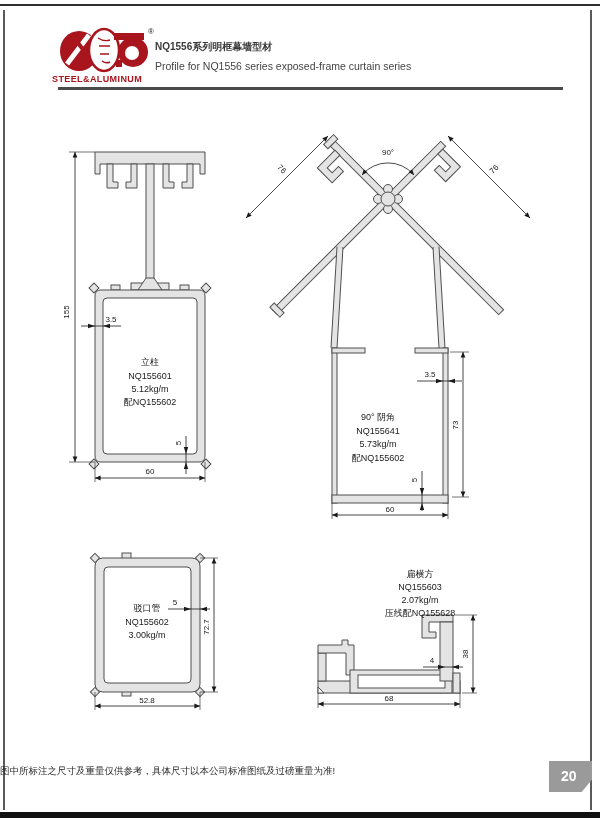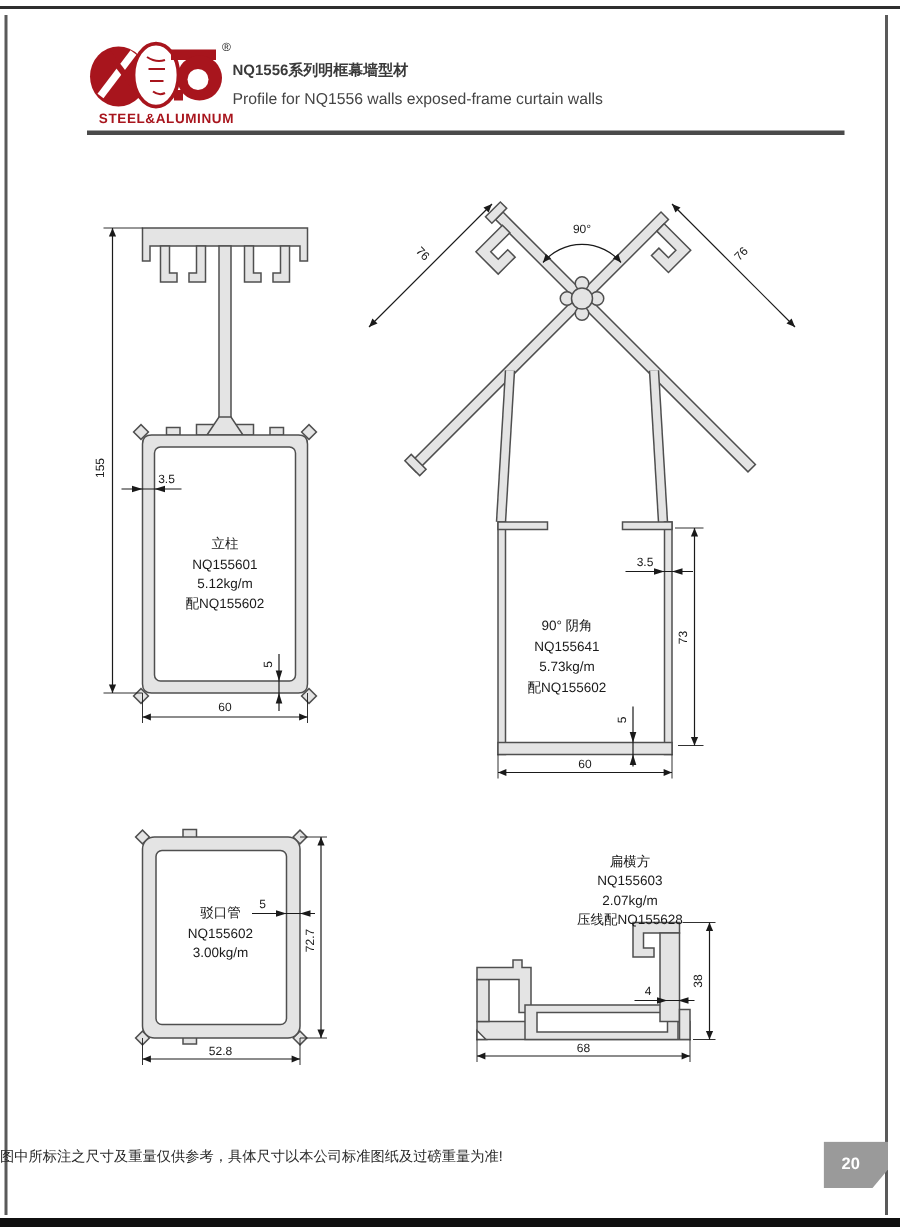--- a/index.html
+++ b/index.html
@@ -8,42 +8,42 @@
     font-family:"Liberation Sans","DejaVu Sans",sans-serif;color:#1a1a1a;
     overflow:hidden;
   }
   .rule{position:absolute;background:#4a4a4a;}
   #rule-top{top:4px;left:0;width:600px;height:2px;background:#2e2e2e;}
   #rule-left{top:10px;left:3px;width:2px;height:800px;background:#5a5a5a;}
   #rule-right{top:10px;left:590px;width:2px;height:800px;background:#5a5a5a;}
   #rule-bottom{top:812px;left:0;width:600px;height:6px;background:#101010;}
   
   #brand-name{
-    position:absolute;left:52px;top:74px;width:104px;text-align:right;
+    position:absolute;left:52px;top:74px;width:104px;text-align:left;
     color:#a8151d;font-size:9px;font-weight:bold;letter-spacing:.4px;
   }
   #title-zh{position:absolute;left:155px;top:40px;font-size:10px;font-weight:bold;color:#3a3a3a;}
   #title-en{position:absolute;left:155px;top:60px;font-size:10.5px;color:#454545;}
   #header-divider{position:absolute;left:58px;top:87px;width:505px;height:3px;background:#4a4a4a;}
   
   svg{position:absolute;overflow:visible;}
   .prof{fill:#e4e4e4;stroke:#4f4f4f;stroke-width:1;}
   .hole{fill:#ffffff;stroke:#4f4f4f;stroke-width:1;}
   .dim{stroke:#1a1a1a;stroke-width:.8;fill:none;}
   .ext{stroke:#1a1a1a;stroke-width:.6;fill:none;}
   .ah{fill:#1a1a1a;stroke:none;}
   text{fill:#1a1a1a;}
   .dtx{font-size:8px;}
   .ttx{font-size:9px;text-anchor:middle;}
   
   #footer-note{position:absolute;left:0;top:765px;width:600px;font-size:9.5px;color:#2a2a2a;}
   #page-badge{
     position:absolute;left:549px;top:761px;width:43px;height:31px;background:#9a9a9a;
     clip-path:polygon(0 0,100% 0,100% 60%,76% 100%,0 100%);
-    color:#ffffff;font-size:11px;font-weight:bold;line-height:31px;padding-left:0;
+    color:#ffffff;font-size:14px;font-weight:bold;line-height:31px;padding-left:0;
   }
   #page-badge span{margin-left:12px;}
 </style>
 </head>
 <body>
 
 <div class="rule" id="rule-top"></div>
 <div class="rule" id="rule-left"></div>
 <div class="rule" id="rule-right"></div>
 <div class="rule" id="rule-bottom"></div>
@@ -57,21 +57,21 @@
     <path d="M40,12 q6,4 12,2 M41,20 h11 M42,28 h9 M44,35 q4,3 8,1" stroke="#a8151d" stroke-width="1.4" fill="none"></path>
     <rect x="56" y="7" width="30" height="7" fill="#a8151d"></rect>
     <circle cx="75" cy="26" r="15" fill="#a8151d"></circle>
     <circle cx="74" cy="27" r="7" fill="#ffffff"></circle>
     <rect x="58" y="34" width="6" height="7" fill="#a8151d"></rect>
   </g>
   <text x="90" y="8" font-size="8" fill="#a8151d">®</text>
 </svg>
 <div id="brand-name">STEEL&amp;ALUMINUM</div>
 <div id="title-zh">NQ1556系列明框幕墙型材</div>
-<div id="title-en">Profile for NQ1556 walls exposed-frame curtain walls</div>
+<div id="title-en">Profile for NQ1556 series exposed-frame curtain series</div>
 <div id="header-divider"></div>
 
 <svg id="p1" style="left:55px;top:140px;" width="185" height="355" viewBox="0 0 185 355">
   <defs>
     <marker id="m1" markerWidth="8" markerHeight="8" refX="7.5" refY="4" orient="auto-start-reverse">
       <path d="M0.5,1 L7.5,4 L0.5,7 Z" fill="#1a1a1a"></path>
     </marker>
   </defs>
   <g>
     <path class="prof" d="M40,12 H150 V34 H145 V24 H45 V34 H40 Z"></path>

